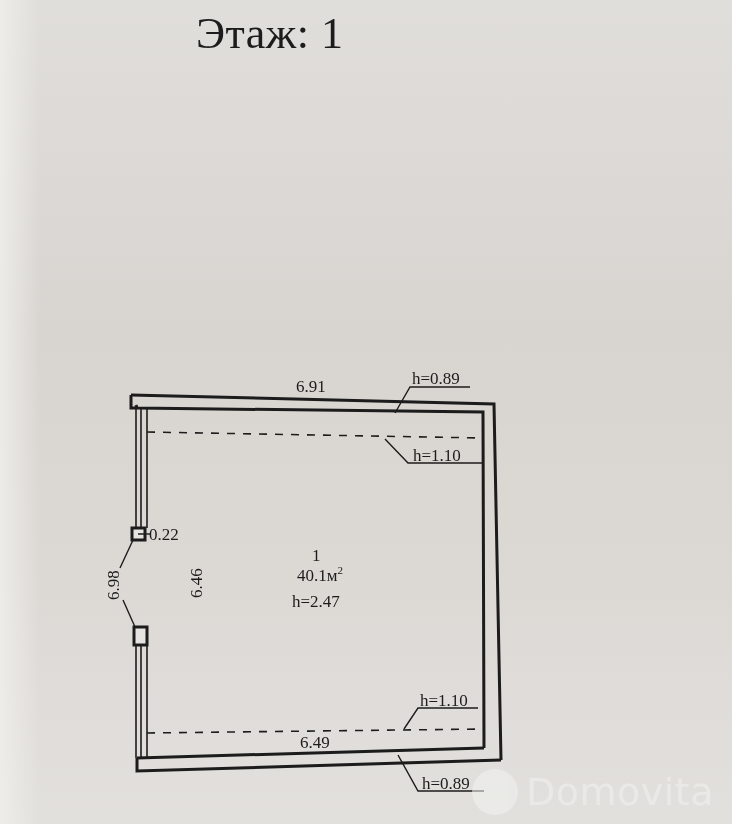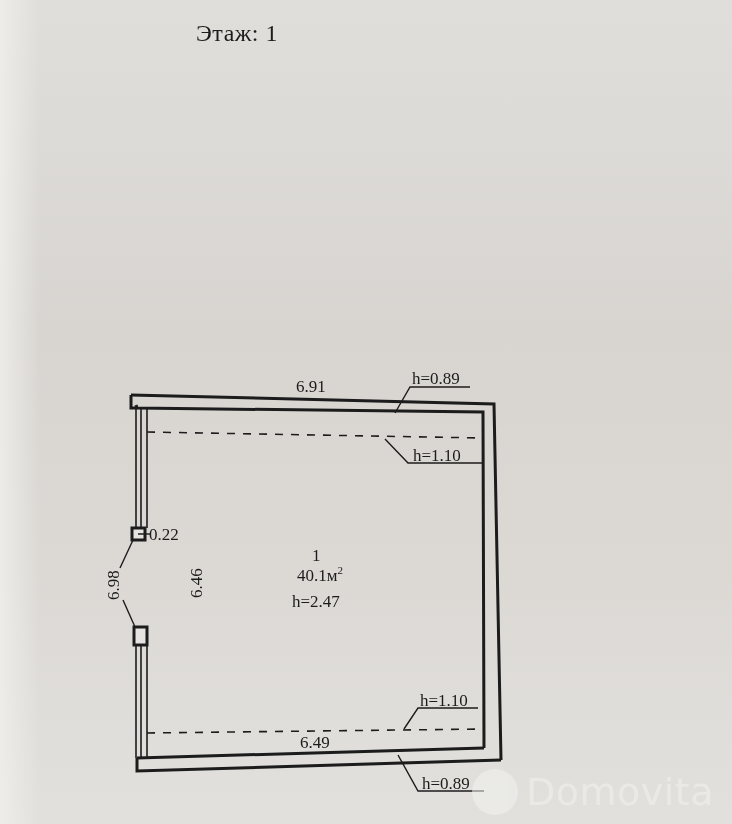--- a/index.html
+++ b/index.html
@@ -17,22 +17,22 @@
     .paper {
       position: absolute;
       inset: 0;
       background:
         linear-gradient(90deg, rgba(240,239,236,0.85) 0px, rgba(240,239,236,0) 40px),
         linear-gradient(180deg, #e0dedb 0%, #d8d5d1 40%, #dcd9d5 70%, #e2e0dd 100%);
     }
     .title {
       position: absolute;
       left: 196px;
-      top: 20px;
-      font-size: 24px;
+      top: 8px;
+      font-size: 44px;
       color: #1c1c1c;
       letter-spacing: 0.5px;
       white-space: nowrap;
     }
     svg.plan {
       position: absolute;
       left: 0;
       top: 0;
       width: 732px;
       height: 824px;

